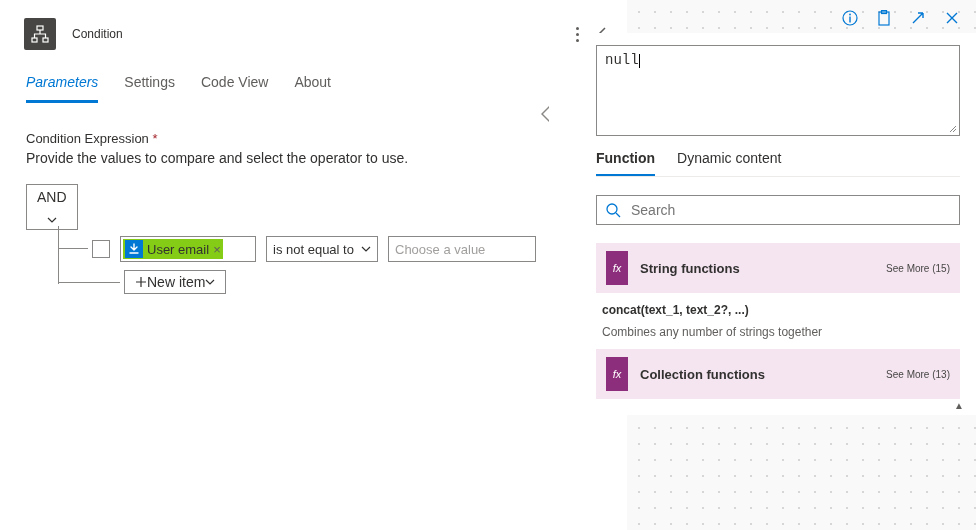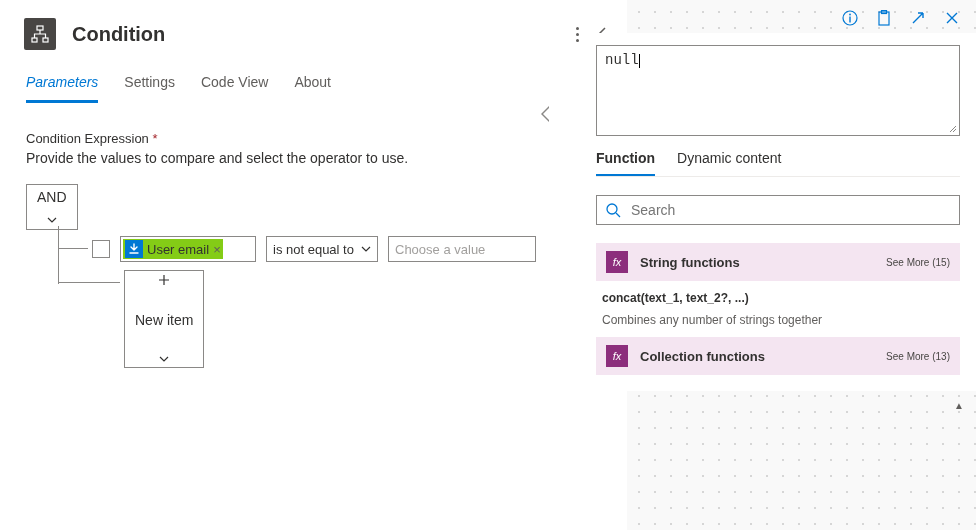--- a/index.html
+++ b/index.html
@@ -2,21 +2,21 @@
 <html><head>
   <meta charset="utf-8">
   <style>
     * { margin: 0; padding: 0; box-sizing: border-box; }
     body { font-family: 'Segoe UI', Tahoma, sans-serif; font-size: 14px; color: #323130; background: #fff; width: 976px; height: 530px; overflow: hidden; position: relative; }
 
     .left-panel { width: 627px; height: 530px; float: left; background: #fff; position: relative; }
 
     .header { display: flex; align-items: center; padding: 18px 20px 14px 24px; }
     .header-icon { width: 32px; height: 32px; background: #484644; border-radius: 2px; display: flex; align-items: center; justify-content: center; margin-right: 16px; }
-    .header-title { font-size: 20px; font-weight: 700; flex: 1; }
+    .header-title { font-size: 12px; font-weight: 400; flex: 1; }
     .header-actions { display: flex; align-items: center; gap: 18px; color: #605e5c; }
     .kebab { display: flex; flex-direction: column; gap: 3px; cursor: pointer; }
     .kebab span { width: 3px; height: 3px; background: #605e5c; border-radius: 50%; }
 
     .tabs { display: flex; gap: 26px; padding: 10px 26px 0 26px; font-size: 14px; border-bottom: none; }
     .tab { padding-bottom: 10px; cursor: pointer; color: #605e5c; }
     .tab.active { color: #0078d4; border-bottom: 3px solid #0078d4; font-weight: 400; font-style: italic; }
 
     .section { padding: 28px 26px 0 26px; }
     .label-row { font-size: 13px; color: #323130; }
@@ -35,42 +35,42 @@
     .row1 { position: absolute; left: 34px; top: 6px; display: flex; align-items: center; gap: 10px; }
     .cb { width: 18px; height: 18px; border: 1px solid #8a8886; background: #fff; cursor: pointer; }
     .token-field { width: 136px; height: 26px; border: 1px solid #8a8886; display: flex; align-items: center; padding: 2px; background: #fff; }
     .token { background: #84cc16; display: inline-flex; align-items: center; font-size: 13px; padding: 1px 2px; }
     .token-icon { width: 18px; height: 18px; background: #0078d4; display: flex; align-items: center; justify-content: center; margin-right: 4px; }
     .token-x { margin-left: 4px; color: #605e5c; cursor: pointer; font-size: 13px; }
     .op-field { width: 112px; height: 26px; border: 1px solid #8a8886; display: flex; align-items: center; justify-content: space-between; padding: 0 6px; font-size: 13px; background: #fff; cursor: pointer; }
     .val-field { width: 148px; height: 26px; border: 1px solid #8a8886; padding: 5px 6px; font-size: 13px; color: #a19f9d; display: flex; align-items: center; background: #fff; cursor: text; }
 
     .row2 { position: absolute; left: 66px; top: 40px; }
-    .new-item { display: inline-flex; align-items: center; border: 1px solid #8a8886; padding: 3px 10px; font-size: 14px; cursor: pointer; gap: 26px; background: #fff; flex-direction: column; }
+    .new-item { display: inline-flex; align-items: center; border: 1px solid #8a8886; padding: 3px 10px; font-size: 14px; cursor: pointer; gap: 0; background: #fff; }
 
     .right-panel { width: 349px; height: 530px; float: left; background: #f9f9f9; position: relative; }
     .dot-bg { position: absolute; inset: 0; background-image: radial-gradient(#d6d6d6 1px, transparent 1px); background-size: 16px 16px; background-position: 4px 4px; }
 
     .flyout-header { position: absolute; top: 0; right: 0; display: flex; gap: 18px; padding: 10px 16px 0 0; color: #0078d4; z-index: 3; }
     .hicon { width: 16px; height: 16px; cursor: pointer; display:flex; align-items:center; justify-content:center;}
 
     .flyout { position: absolute; top: 33px; left: -47px; right: 0; background: #fff; padding: 12px 16px 16px 16px; box-shadow: none; }
     .expr-box { width: 100%; height: 91px; border: 1px solid #8a8886; padding: 6px 8px; font-family: 'Courier New', monospace; font-size: 14px; resize: none; outline: none; }
     .expr-caret::after{ content:""; display:inline-block; width:1px; height:14px; background:#000; vertical-align:text-bottom;}
 
     .sub-tabs { display: flex; gap: 22px; margin-top: 14px; font-size: 14px; padding-bottom: 0; border-bottom: 1px solid #edebe9;}
     .sub-tab { padding-bottom: 8px; cursor: pointer; color: #323130; }
     .sub-tab.active { font-weight: 600; border-bottom: 2px solid #0078d4; }
 
     .search-box { margin-top: 18px; border: 1px solid #8a8886; display: flex; align-items: center; padding: 6px 8px; gap: 10px; }
     .search-box input { border: none; outline: none; flex: 1; font-size: 14px; }
 
     .cat-row { margin-top: 18px; background: #f4e5f1; display: flex; align-items: center; padding: 8px 10px; justify-content: space-between; }
     .cat-left { display: flex; align-items: center; gap: 12px; }
-    .fx-icon { width: 22px; height: 22px; background: #8c2e7c; color: #fff; display: flex; align-items: center; justify-content: center; font-size: 11px; font-style: italic; }
+    .fx-icon { width: 22px; height: 34px; background: #8c2e7c; color: #fff; display: flex; align-items: center; justify-content: center; font-size: 11px; font-style: italic; }
     .cat-title { font-weight: 600; font-size: 13px; }
     .see-more { font-size: 10px; color: #484644; cursor: pointer; }
 
     .fn-item { padding: 10px 10px 6px 6px; }
     .fn-sig { font-weight: 600; font-size: 12px; }
     .fn-desc { font-size: 12px; color: #605e5c; margin-top: 8px; }
 
     .scroll-arrow{ position:absolute; right:12px; top:400px; color:#605e5c; font-size:10px;}
 
     .callout-notch{ position:absolute; left:-55px; top:61px; width:0; height:0; border-top:8px solid transparent; border-bottom:8px solid transparent; border-right:8px solid #8a8886;}

